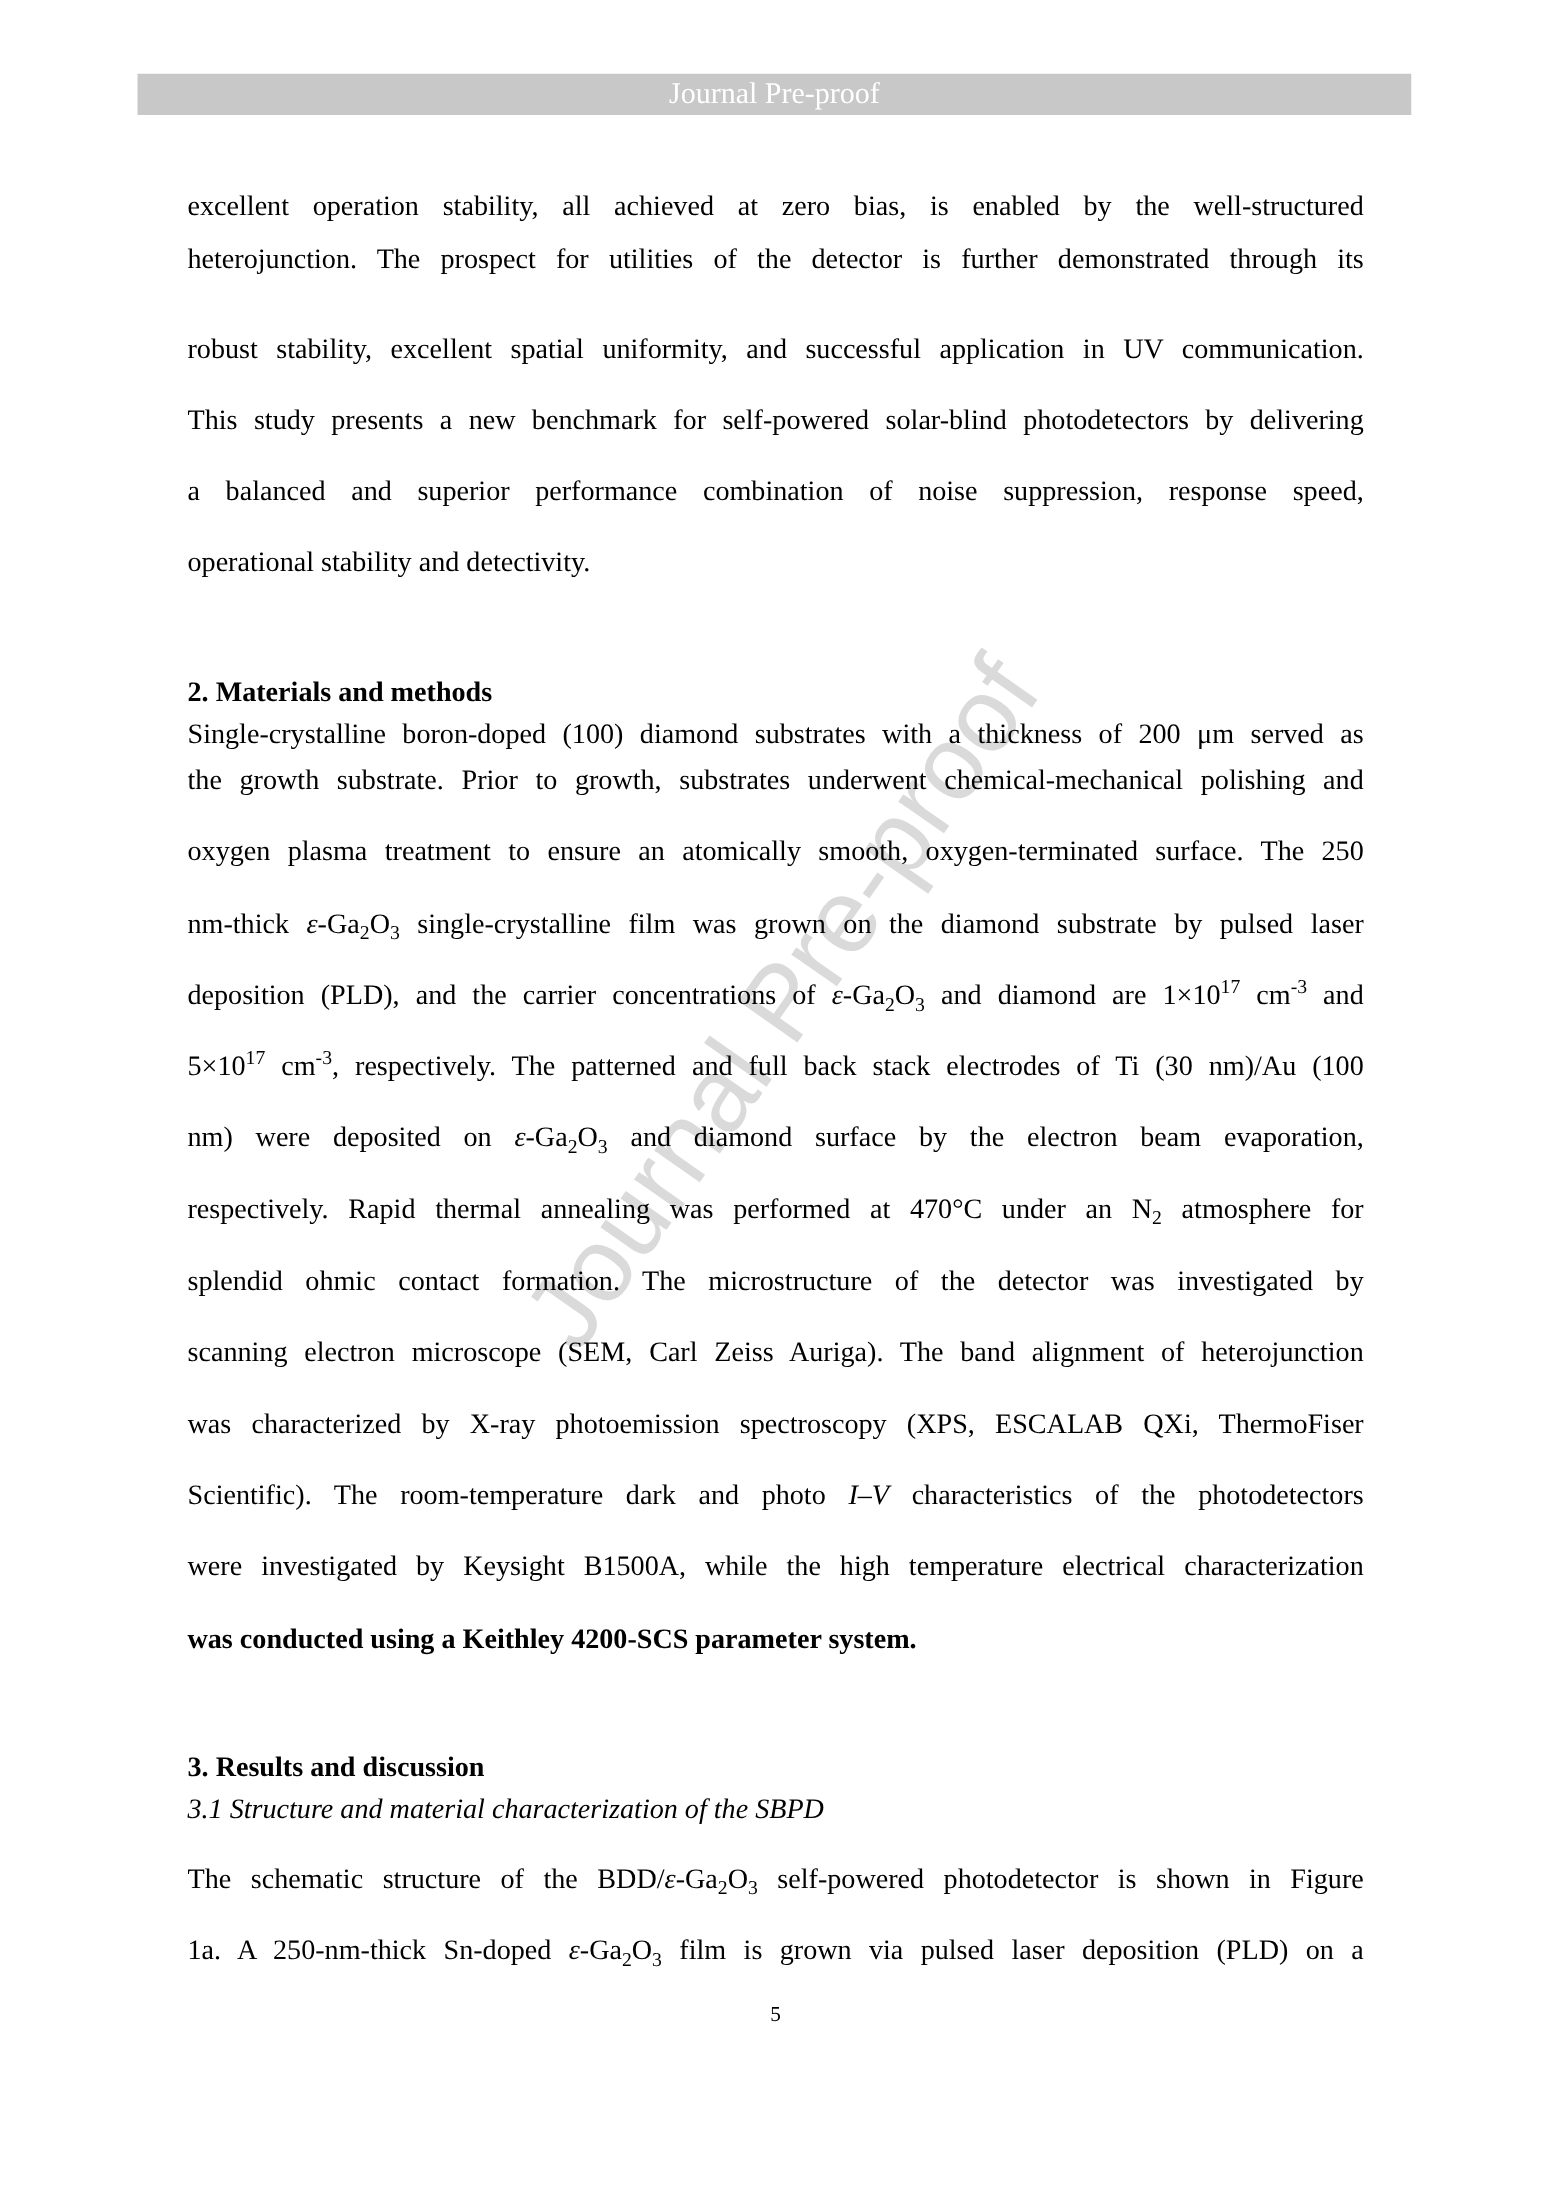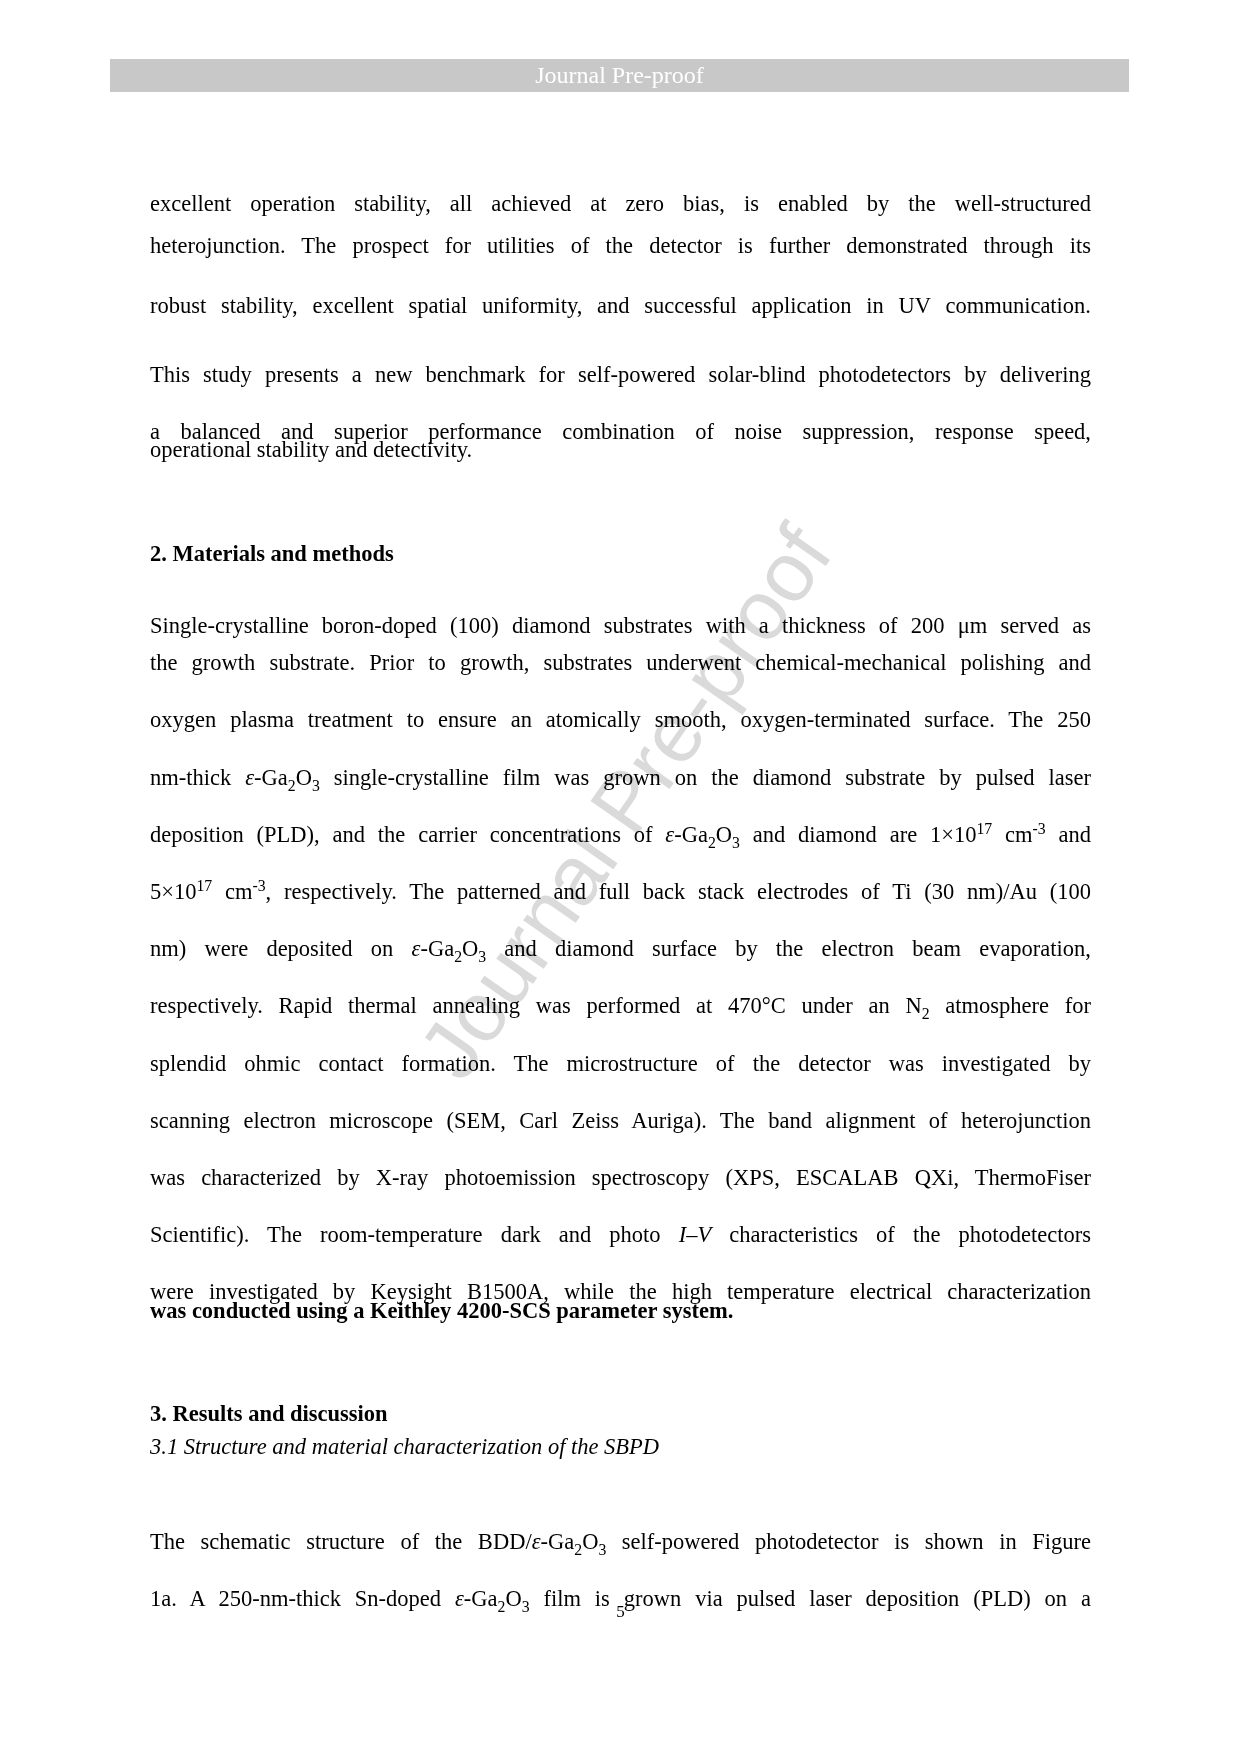--- a/index.html
+++ b/index.html
@@ -10,41 +10,41 @@
   .header-bar span { color: #ffffff; font-size: 24px; line-height: 33px;
                      font-family: "Liberation Serif", serif; }
   .watermark { position: absolute; left: 265px; top: 760px; width: 720px; text-align: center;
                transform: rotate(-55deg); transform-origin: 50% 50%;
                font-family: "Liberation Sans", "DejaVu Sans", sans-serif;
                font-size: 84px; color: #dadada; white-space: nowrap; pointer-events: none;
                z-index: 0; line-height: 1; }
   .content { position: absolute; left: 150px; top: 0; width: 941px; z-index: 1; }
   .line { position: absolute; left: 0; width: 941px; font-size: 22.5px; line-height: 30px;
           white-space: nowrap; }
-  .line.j { text-align: justify; text-align-last: justify; white-space: normal; height: 30px; overflow: hidden; margin-top: 39px; }
+  .line.j { text-align: justify; text-align-last: justify; white-space: normal; height: 30px; overflow: hidden; }
   .heading { font-weight: bold; margin-top: 44px; }
   .subheading { font-style: italic; }
   sub, sup { font-size: 0.7em; line-height: 0; }
   .page-number { position: absolute; left: 0; width: 1241px; top: 1602px; text-align: center;
                  font-size: 17px; }
 </style>
 </head>
 <body>
 
 <div class="header-bar">
   <span>Journal Pre-proof</span>
 </div>
 
 <div class="watermark">Journal Pre-proof</div>
 
 <div class="content">
   <div id="intro">
       <div class="line j" style="top: 150px;">excellent operation stability, all achieved at zero bias, is enabled by the well-structured</div>
       <div class="line j" style="top: 192px;">heterojunction. The prospect for utilities of the detector is further demonstrated through its</div>
-      <div class="line j" style="top: 252px;">robust stability, excellent spatial uniformity, and successful application in UV communication.</div>
+      <div class="line j" style="top: 264px;">robust stability, excellent spatial uniformity, and successful application in UV communication.</div>
       <div class="line j" style="top: 321px;">This study presents a new benchmark for self-powered solar-blind photodetectors by delivering</div>
       <div class="line j" style="top: 378px;">a balanced and superior performance combination of noise suppression, response speed,</div>
       <div class="line" style="top: 435px;">operational stability and detectivity.</div>
     </div>
   <div class="line heading" style="top:495px">2. Materials and methods</div>
   <div id="sec2">
       <div class="line j" style="top: 572px;">Single-crystalline boron-doped (100) diamond substrates with a thickness of 200 μm served as</div>
       <div class="line j" style="top: 609.2px;">the growth substrate. Prior to growth, substrates underwent chemical-mechanical polishing and</div>
       <div class="line j" style="top: 666.4px;">oxygen plasma treatment to ensure an atomically smooth, oxygen-terminated surface. The 250</div>
       <div class="line j" style="top: 723.6px;">nm-thick <i>ε</i>-Ga<sub>2</sub>O<sub>3</sub> single-crystalline film was grown on the diamond substrate by pulsed laser</div>

